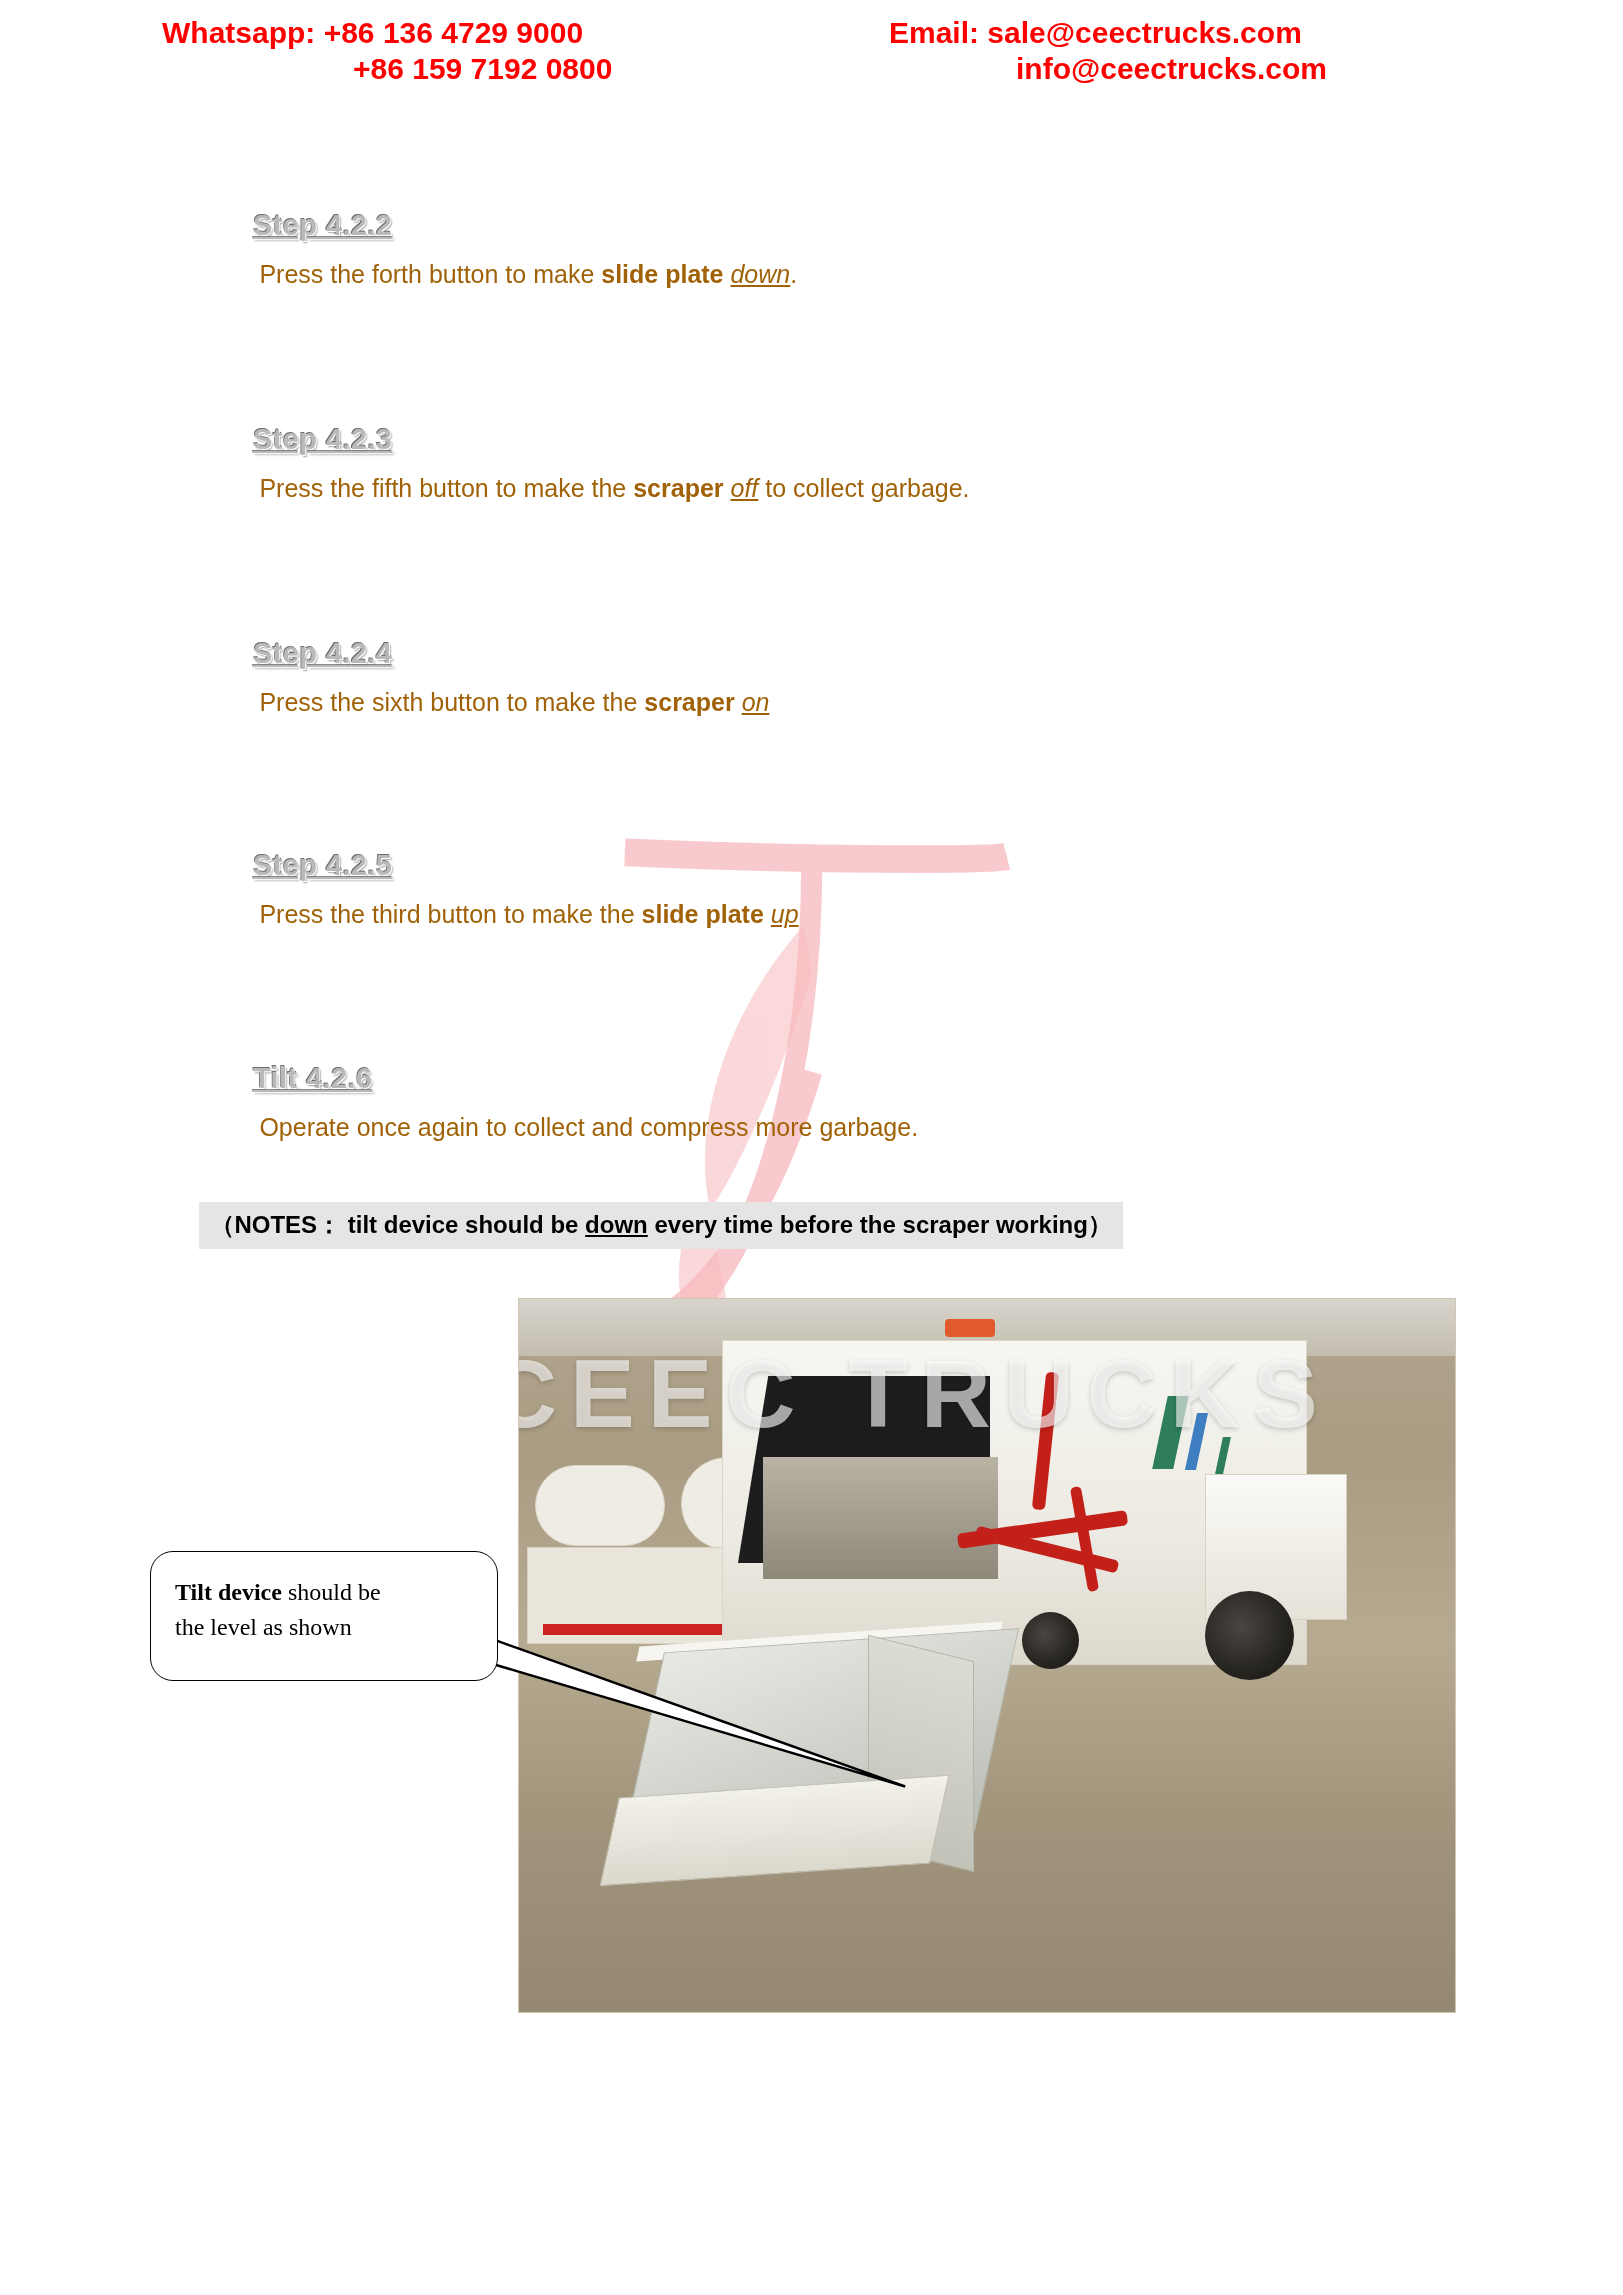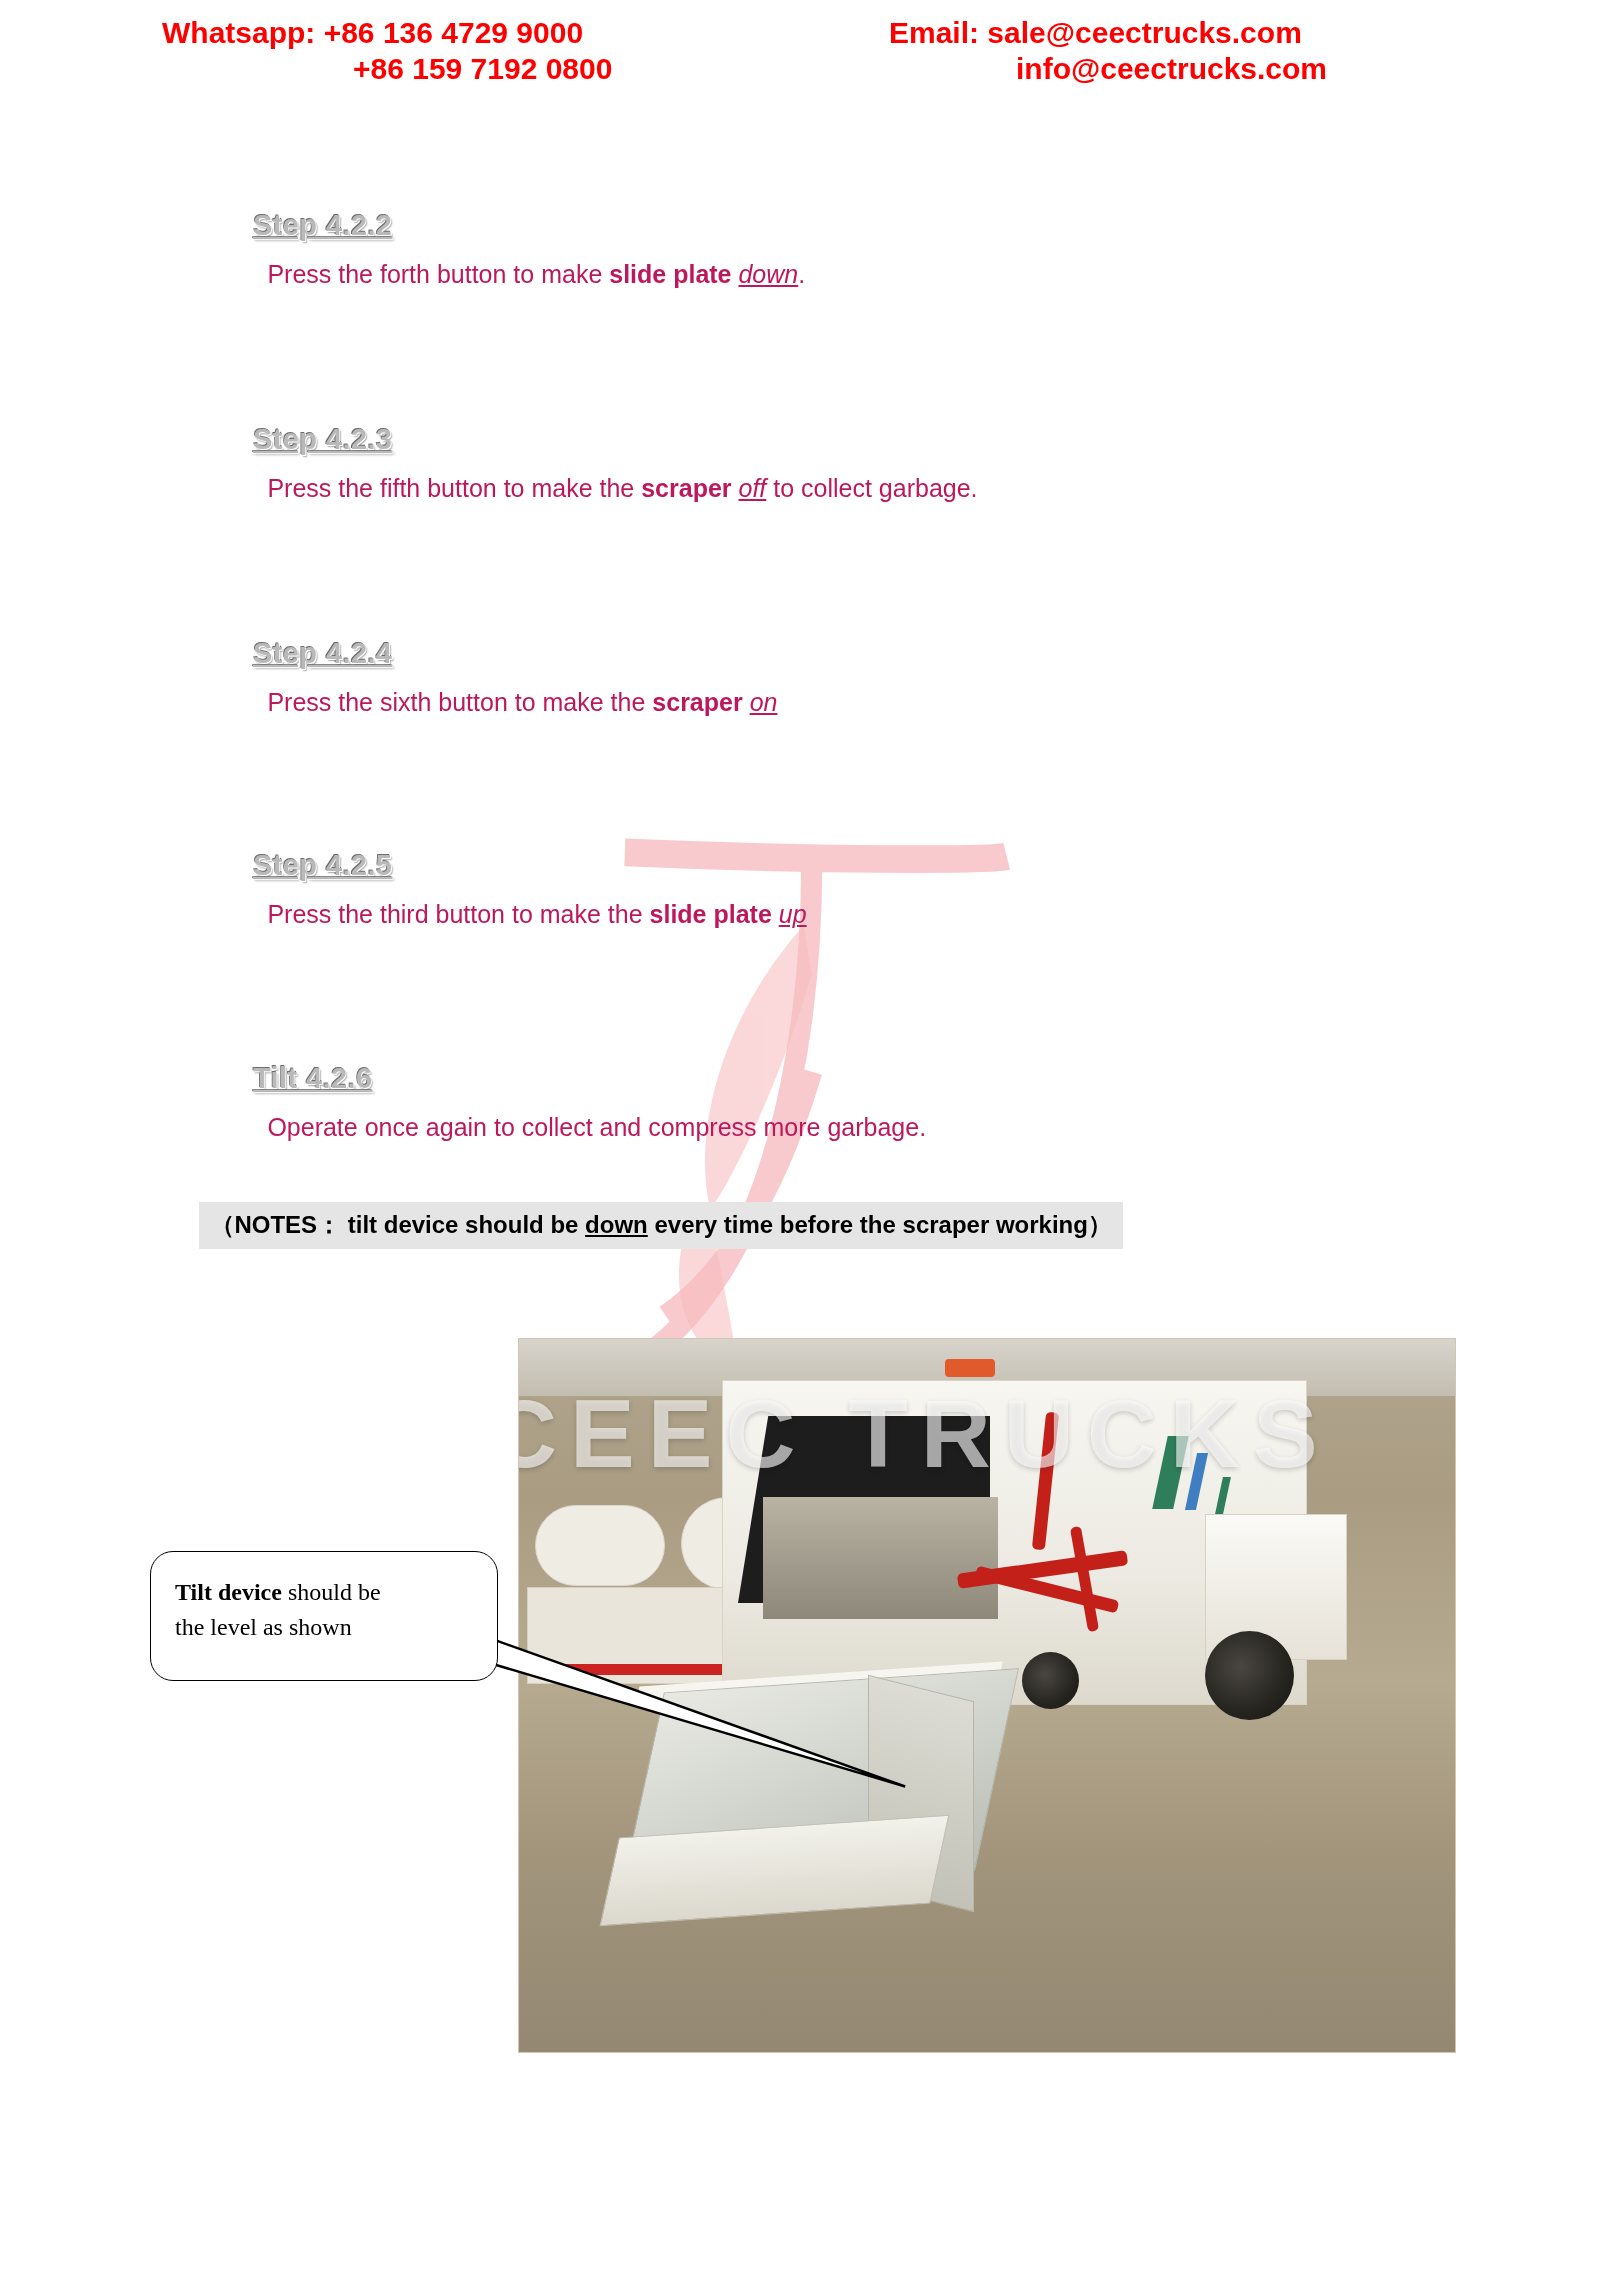--- a/index.html
+++ b/index.html
@@ -73,22 +73,22 @@
     text-shadow:
        0.8px 0.8px 0 #ffffff,
       -0.8px -0.8px 0 #6d6d6d,
        1.6px 1.6px 1.6px rgba(0,0,0,0.35);
     margin: 0 0 18px 0;
     white-space: nowrap;
     text-decoration: underline;
   }
   .step-text {
     font-size: 25px;
-    color: #be185d;
-    margin: 12px;
+    color: #a16207;
+    margin: 4px;
     padding-left: 2.4px;
     white-space: nowrap;
   }
   .step-text b { font-weight: 700; }
   .step-text i { font-style: italic; text-decoration: underline; }
 
   
   .notes {
     position: absolute;
     left: 199px;
@@ -105,21 +105,20 @@
   
   .photo {
     position: absolute;
     left: 518px;
     top: 1298px;
     width: 938px;
     height: 715px;
     overflow: hidden;
     background: #6d28d9;
     border: 0.8px solid #cfc6b4;
-    margin-top: 40px;
   }
   
   .ground {
     position: absolute; left: 0; top: 0; width: 100%; height: 100%;
     background:
       linear-gradient(180deg, #b2a68e 0%, #a99c83 22%, #b6aa91 48%, #a2957c 72%, #948873 100%);
   }
   .sky-strip {
     position: absolute; left: 0; top: 0; width: 100%; height: 57px;
     background: linear-gradient(180deg,#d8d4cc 0%, #c3bdb0 100%);

